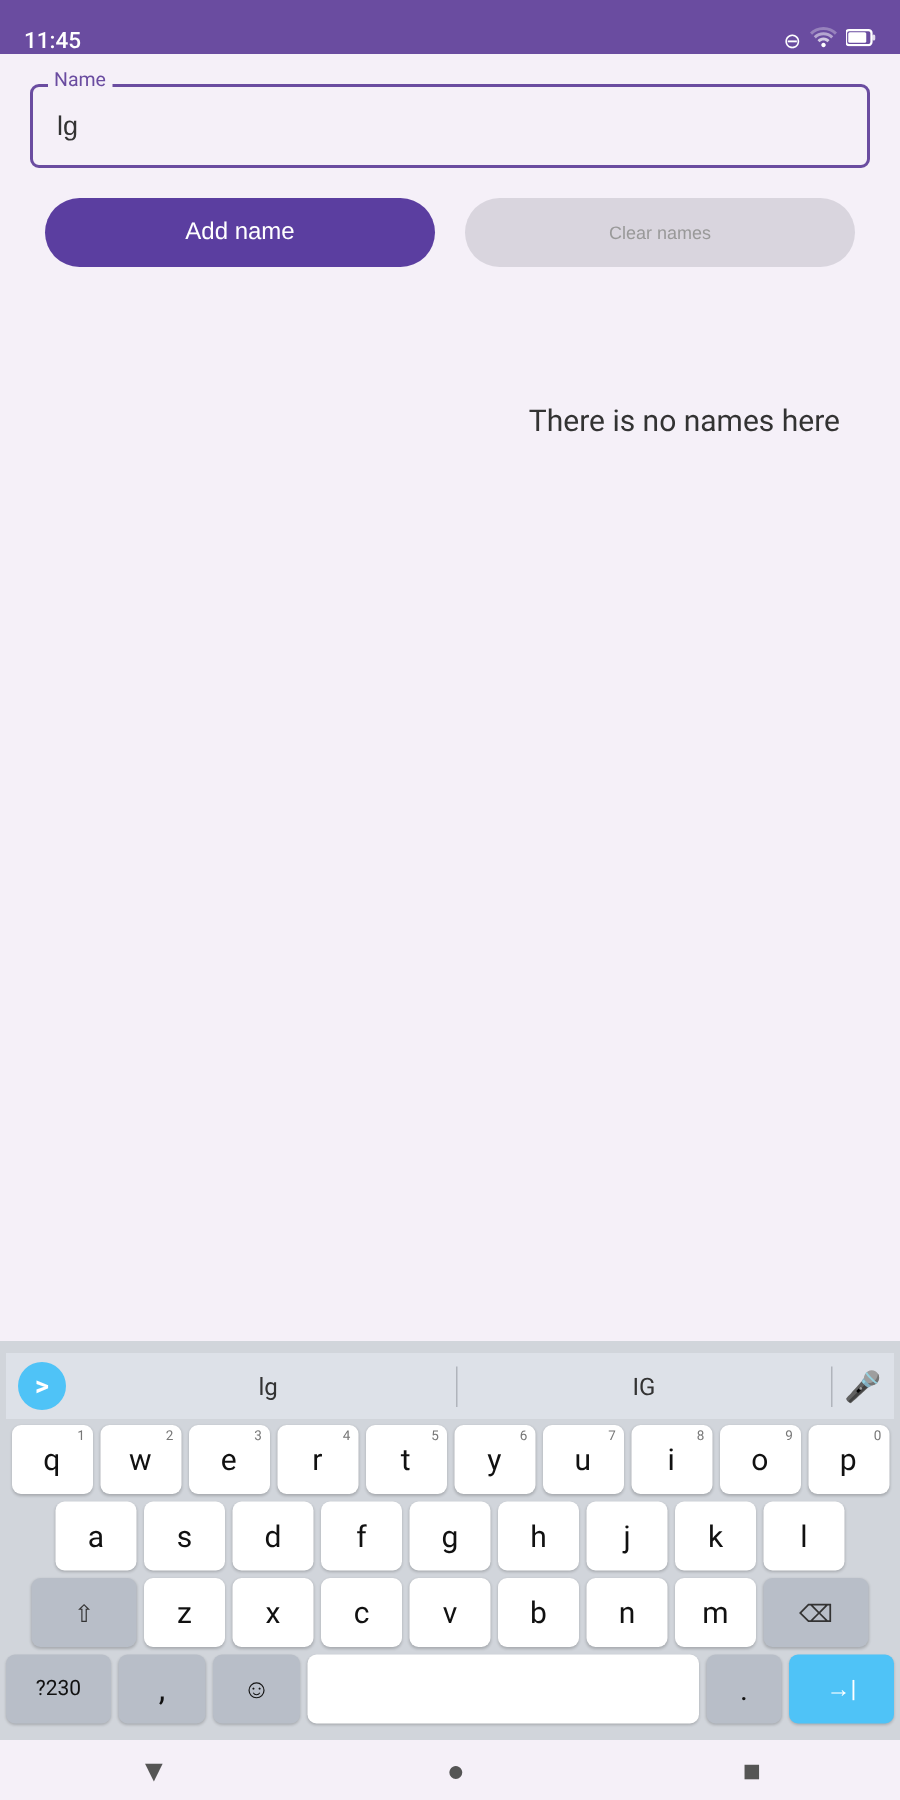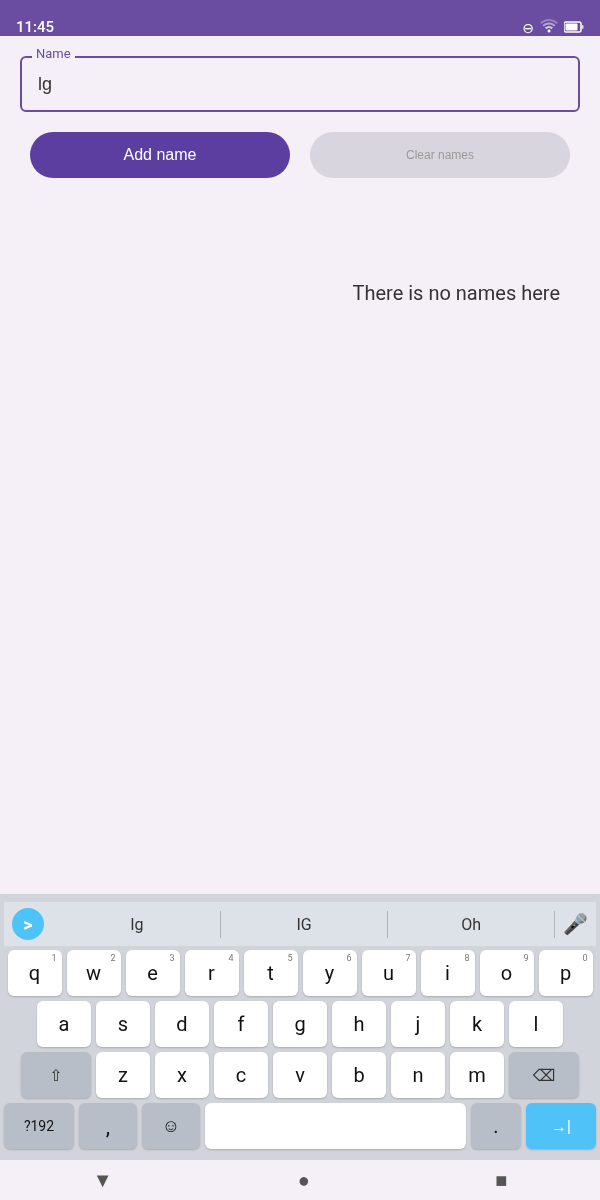--- a/index.html
+++ b/index.html
@@ -66,21 +66,21 @@
       padding: 14px 16px;
       font-size: 18px;
       color: #333;
       outline: none;
     }
 
     
     .buttons-row {
       display: flex;
       gap: 20px;
-      margin-bottom: 43px;
+      margin-bottom: 30px;
       padding: 0 10px;
     }
     .btn-add {
       background: #5b3ea0;
       color: white;
       border: none;
       border-radius: 30px;
       padding: 14px 36px;
       font-size: 16px;
       font-weight: 500;
@@ -286,21 +286,20 @@
     <span>There is no names here</span>
   </div>
 </div>
 
 <div class="keyboard">
 
   <div class="suggestions-row">
     <div class="suggestion-arrow">&gt;</div>
     <div class="suggestion-item">lg</div>
     <div class="suggestion-item">IG</div>
-    <div class="suggestion-item">Oh</div>
     <div class="suggestion-mic">🎤</div>
   </div>
 
   <div class="key-row">
     <div class="key"><span class="key-number">1</span>q</div>
     <div class="key"><span class="key-number">2</span>w</div>
     <div class="key"><span class="key-number">3</span>e</div>
     <div class="key"><span class="key-number">4</span>r</div>
     <div class="key"><span class="key-number">5</span>t</div>
     <div class="key"><span class="key-number">6</span>y</div>
@@ -328,21 +327,21 @@
     <div class="key">x</div>
     <div class="key">c</div>
     <div class="key">v</div>
     <div class="key">b</div>
     <div class="key">n</div>
     <div class="key">m</div>
     <div class="key key-special" style="font-size:16px;">⌫</div>
   </div>
 
   <div class="key-row">
-    <div class="key key-sym">?192</div>
+    <div class="key key-sym">?230</div>
     <div class="key key-emoji" style="font-size:22px;">,</div>
     <div class="key key-emoji">☺</div>
     <div class="key key-space"></div>
     <div class="key key-dot">.</div>
     <div class="key key-action" style="font-size:16px;">→|</div>
   </div>
 </div>
 
 <div class="nav-bar">
   <span class="nav-icon">▼</span>

